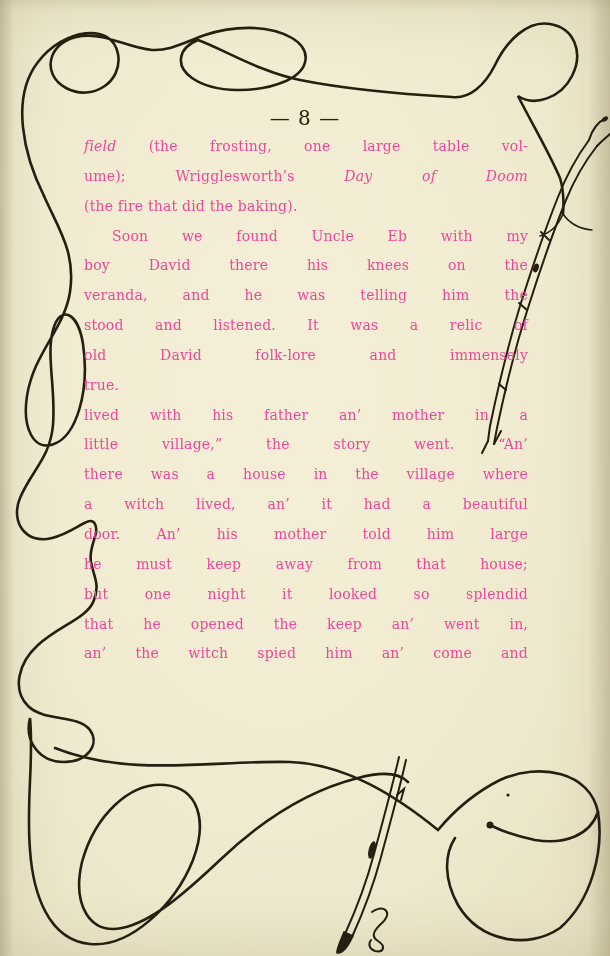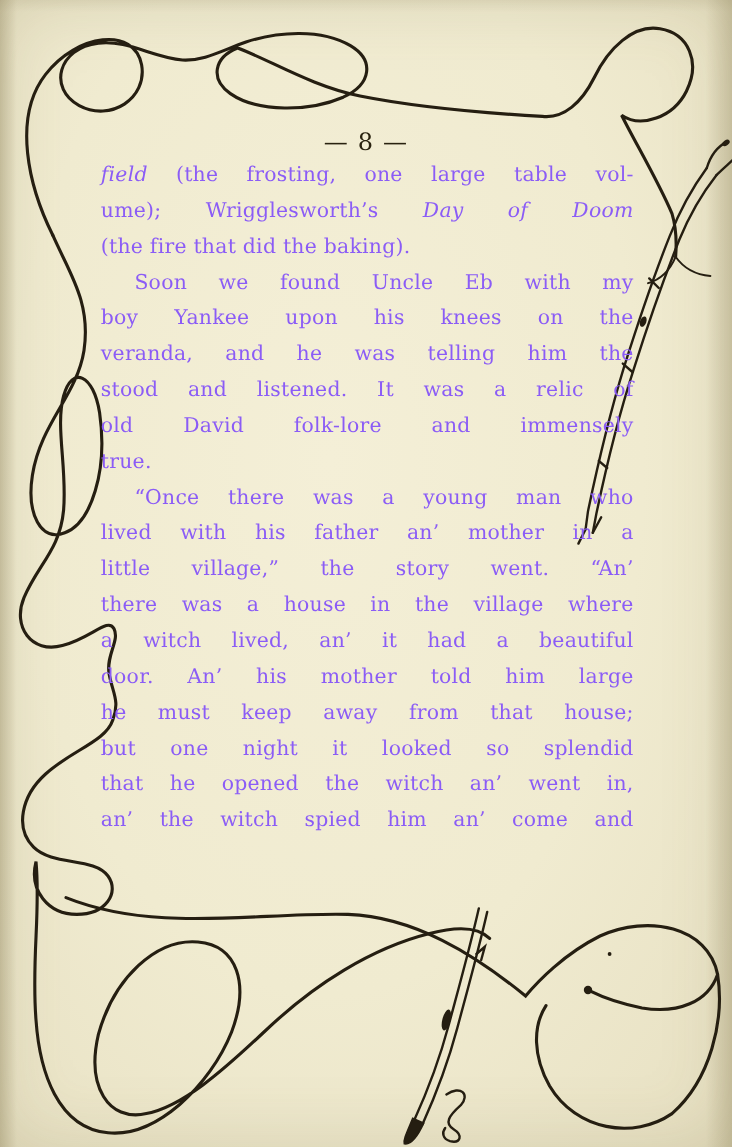--- a/index.html
+++ b/index.html
@@ -24,22 +24,22 @@
     left: 0; top: 106px; width: 610px;
     text-align: center;
     font-size: 20px;
     color: #29220f;
     letter-spacing: 1px;
   }
   .textblock {
     position: absolute;
     left: 84px; top: 132px;
     width: 444px;
-    color: #8b5cf6;
-    font-size: 17px;
+    color: #ec4899;
+    font-size: 14px;
   }
   .para { margin: 0; }
   .line {
     line-height: 29.85px;
     height: 29.85px;
     text-align: justify;
     text-align-last: justify;
     white-space: nowrap;
     letter-spacing: 0.2px;
   }
@@ -156,31 +156,30 @@
 <div class="pagenum">— 8 —</div>
 
 <div class="textblock">
     <div class="para">
       <div class="line"><i>field</i><span> (the frosting, one large table vol-</span></div>
       <div class="line"><span>ume); Wrigglesworth’s </span><i>Day of Doom</i></div>
       <div class="line endline"><span>(the fire that did the baking).</span></div>
     </div>
     <div class="para">
       <div class="line indent"><span>Soon we found Uncle Eb with my</span></div>
-      <div class="line"><span>boy Yankee upon his knees on the</span></div>
+      <div class="line"><span>boy David there his knees on the</span></div>
       <div class="line"><span>veranda, and he was telling him the</span></div>
       <div class="line"><span>stood and listened. It was a relic of</span></div>
       <div class="line"><span>old David folk-lore and immensely</span></div>
       <div class="line endline"><span>true.</span></div>
     </div>
     <div class="para">
-      <div class="line indent"><span>“Once there was a young man who</span></div>
       <div class="line"><span>lived with his father an’ mother in a</span></div>
       <div class="line"><span>little village,” the story went. “An’</span></div>
       <div class="line"><span>there was a house in the village where</span></div>
       <div class="line"><span>a witch lived, an’ it had a beautiful</span></div>
       <div class="line"><span>door. An’ his mother told him large</span></div>
       <div class="line"><span>he must keep away from that house;</span></div>
       <div class="line"><span>but one night it looked so splendid</span></div>
-      <div class="line"><span>that he opened the witch an’ went in,</span></div>
+      <div class="line"><span>that he opened the keep an’ went in,</span></div>
       <div class="line"><span>an’ the witch spied him an’ come and</span></div>
     </div>
   </div>
 
 </body></html>

